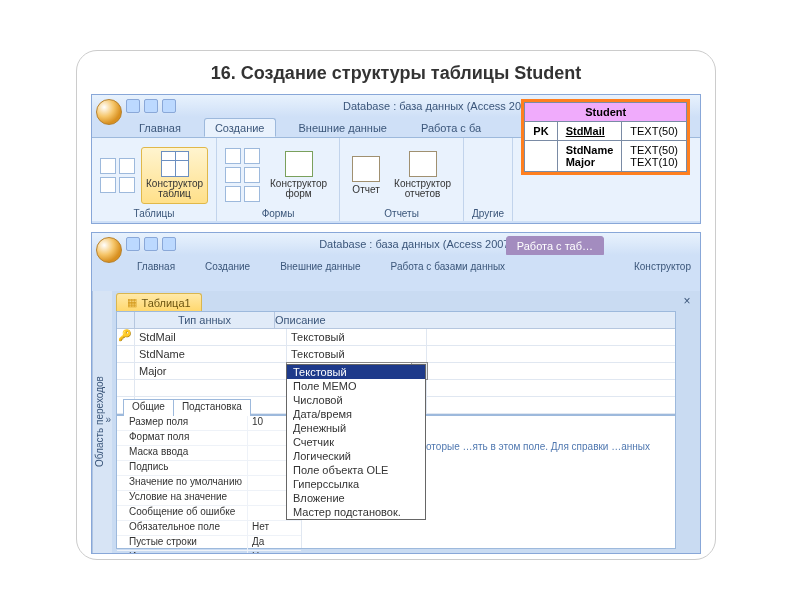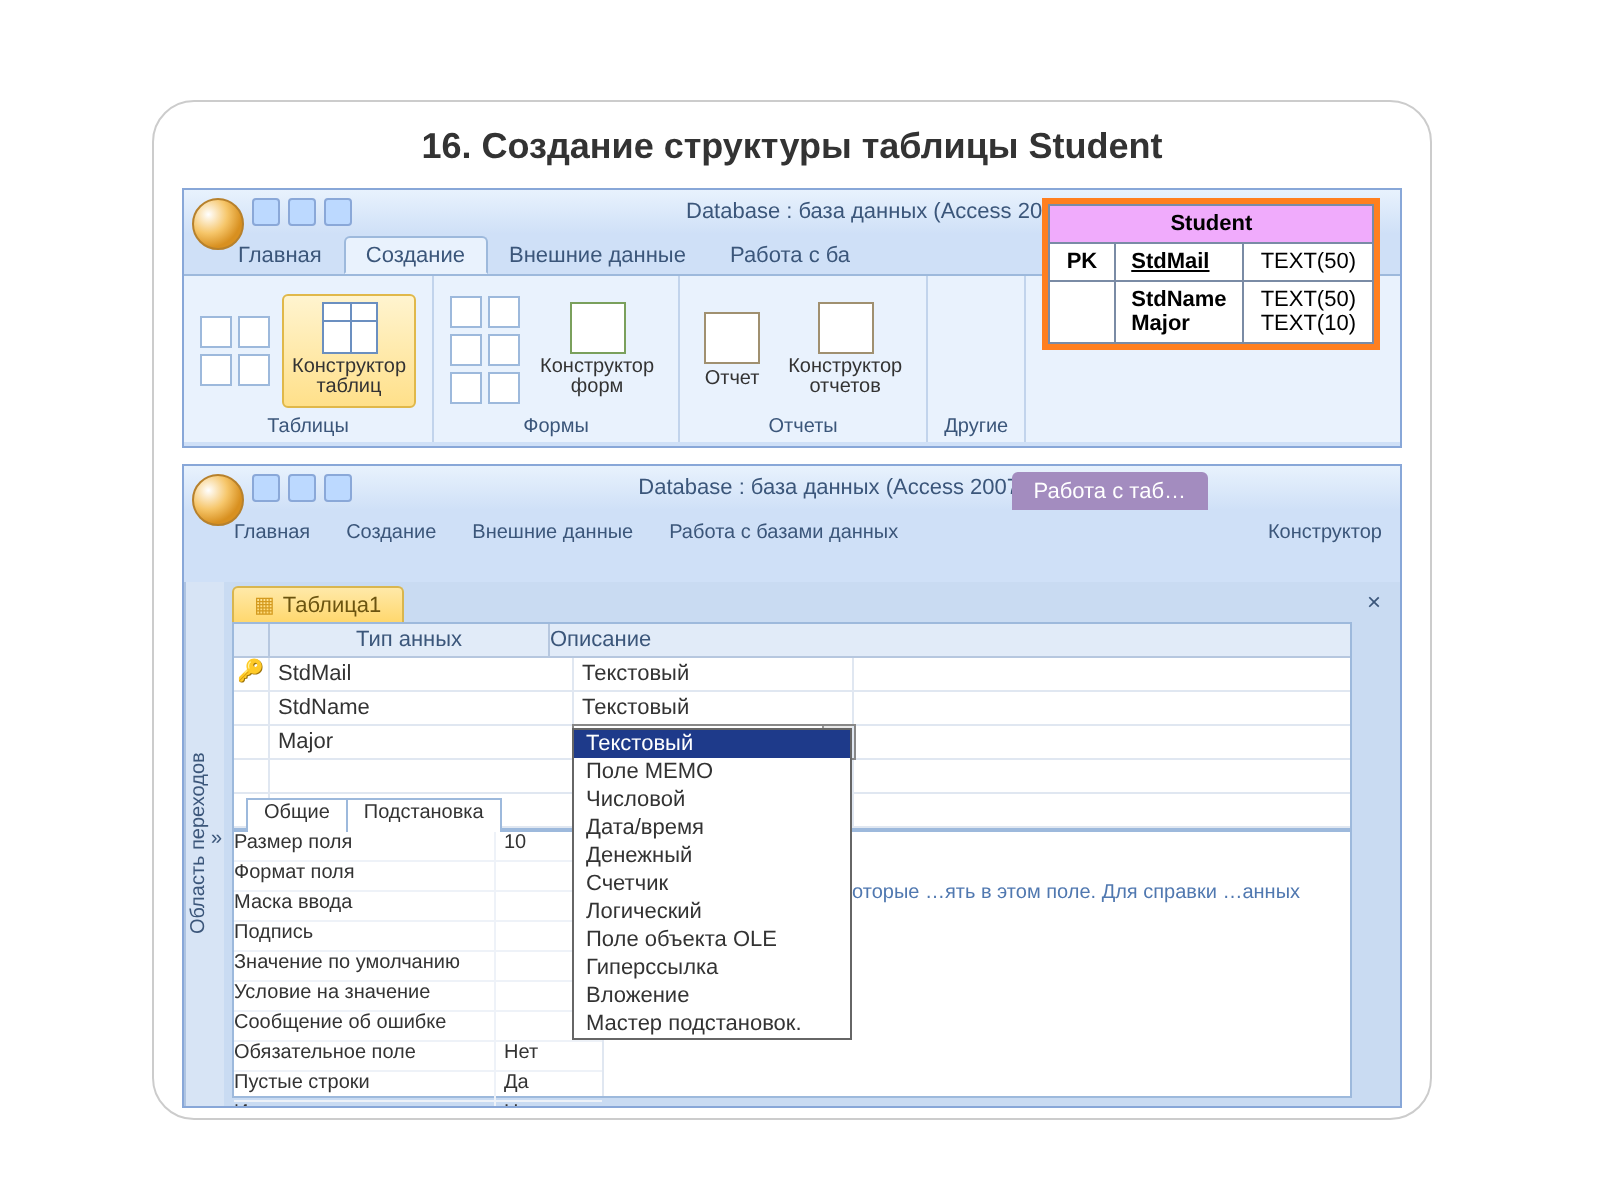--- a/index.html
+++ b/index.html
@@ -7,21 +7,21 @@
   .slide-frame { position: absolute; left: 76px; top: 50px; width: 640px; height: 510px; border: 1px solid #ccc; border-radius: 21px; padding: 12px 14px 10px 14px; }
   .slide-title { font-size: 18px; font-weight: bold; color: #333; text-align: center; margin-bottom: 10px; }
   .shot { border: 1px solid #88a7d8; background: #cfe0f7; margin-bottom: 8px; position: relative; }
 
   
   .shot1 { height: 130px; overflow: hidden; }
   .titlebar { height: 22px; background: linear-gradient(#e8f2fd,#cfe0f7); display: flex; align-items: center; gap: 4px; padding-left: 4px; font-size: 11px; color: #3b567a; position: relative; }
   .orb { width: 26px; height: 26px; border-radius: 50%; background: radial-gradient(circle at 30% 30%, #fff, #f6c66a 40%, #d89020 70%); border: 1px solid #b7812c; position: relative; top: 6px; z-index: 3; }
   .qat-icon { width: 14px; height: 14px; background: #bcd9ff; border: 1px solid #8aa8d8; border-radius: 2px; }
   .title-text { flex: 1; text-align: center; }
-  .tabs { display: flex; align-items: flex-end; height: 20px; padding-left: 16px; gap: 0; }
+  .tabs { display: flex; align-items: flex-end; height: 20px; padding-left: 36px; gap: 12px; }
   .tab { padding: 3px 10px 2px 10px; font-size: 11px; color: #3b567a; border: 1px solid transparent; cursor: pointer; }
   .tab.active { background: #e9f2fd; border-color: #9db9dc; border-bottom-color: #e9f2fd; border-radius: 3px 3px 0 0; }
   .ribbon { background: #e9f2fd; height: 84px; border-top: 1px solid #9db9dc; display: flex; }
   .group { border-right: 1px solid #c2d4ec; padding: 4px 8px 0 8px; display: flex; flex-direction: column; align-items: center; }
   .group-body { display: flex; align-items: center; gap: 6px; flex: 1; }
   .big-btn { display: flex; flex-direction: column; align-items: center; gap: 2px; padding: 3px 4px; border-radius: 3px; }
   .big-btn.highlight { background: linear-gradient(#fff4cf,#ffe08a); border: 1px solid #e0b84a; }
   .big-btn .bicon { width: 28px; height: 26px; background: linear-gradient(#fff,#f3dfae); border: 1px solid #bfa35c; }
   .big-btn .bicon.table { background: #fff; border: 1px solid #6b8fc0; position: relative; }
   .big-btn .bicon.table::before, .big-btn .bicon.table::after { content: ""; position: absolute; background: #6b8fc0; }
@@ -68,21 +68,21 @@
   .dropdown { position: absolute; left: 174px; top: 73px; width: 140px; background: #fff; border: 1px solid #666; z-index: 10; }
   .dropdown div { padding: 1px 6px; font-size: 11px; }
   .dropdown .sel { background: #1e3a8a; color: #fff; }
 
   .props { position: absolute; left: 4px; right: 24px; top: 124px; bottom: 4px; border: 1px solid #9db9dc; background: #fff; display: flex; }
   .ptabs { position: absolute; left: 6px; top: -17px; height: 17px; display: flex; }
   .ptab { background: #fff; border: 1px solid #9db9dc; border-bottom: none; padding: 1px 8px; font-size: 10px; }
   .ptab:first-child { border-right: none; }
   .plist { width: 185px; border-right: 1px solid #e0e7f1; }
   .prow { display: flex; height: 15px; border-bottom: 1px solid #eef2f8; font-size: 10px; }
-  .prow .pn { width: 130px; padding-left: 0; color: #333; overflow: hidden; white-space: nowrap; }
+  .prow .pn { width: 130px; padding-left: 12px; color: #333; overflow: hidden; white-space: nowrap; }
   .prow .pv { flex: 1; padding-left: 4px; color: #333; border-left: 1px solid #eef2f8; }
   .hint { flex: 1; padding: 24px 10px; font-size: 10px; color: #5078b0; line-height: 1.35; }
 </style>
 </head>
 <body>
 
 <div class="slide-frame">
   <div class="slide-title">16. Создание структуры таблицы Student</div>
 
   <div class="shot shot1">

